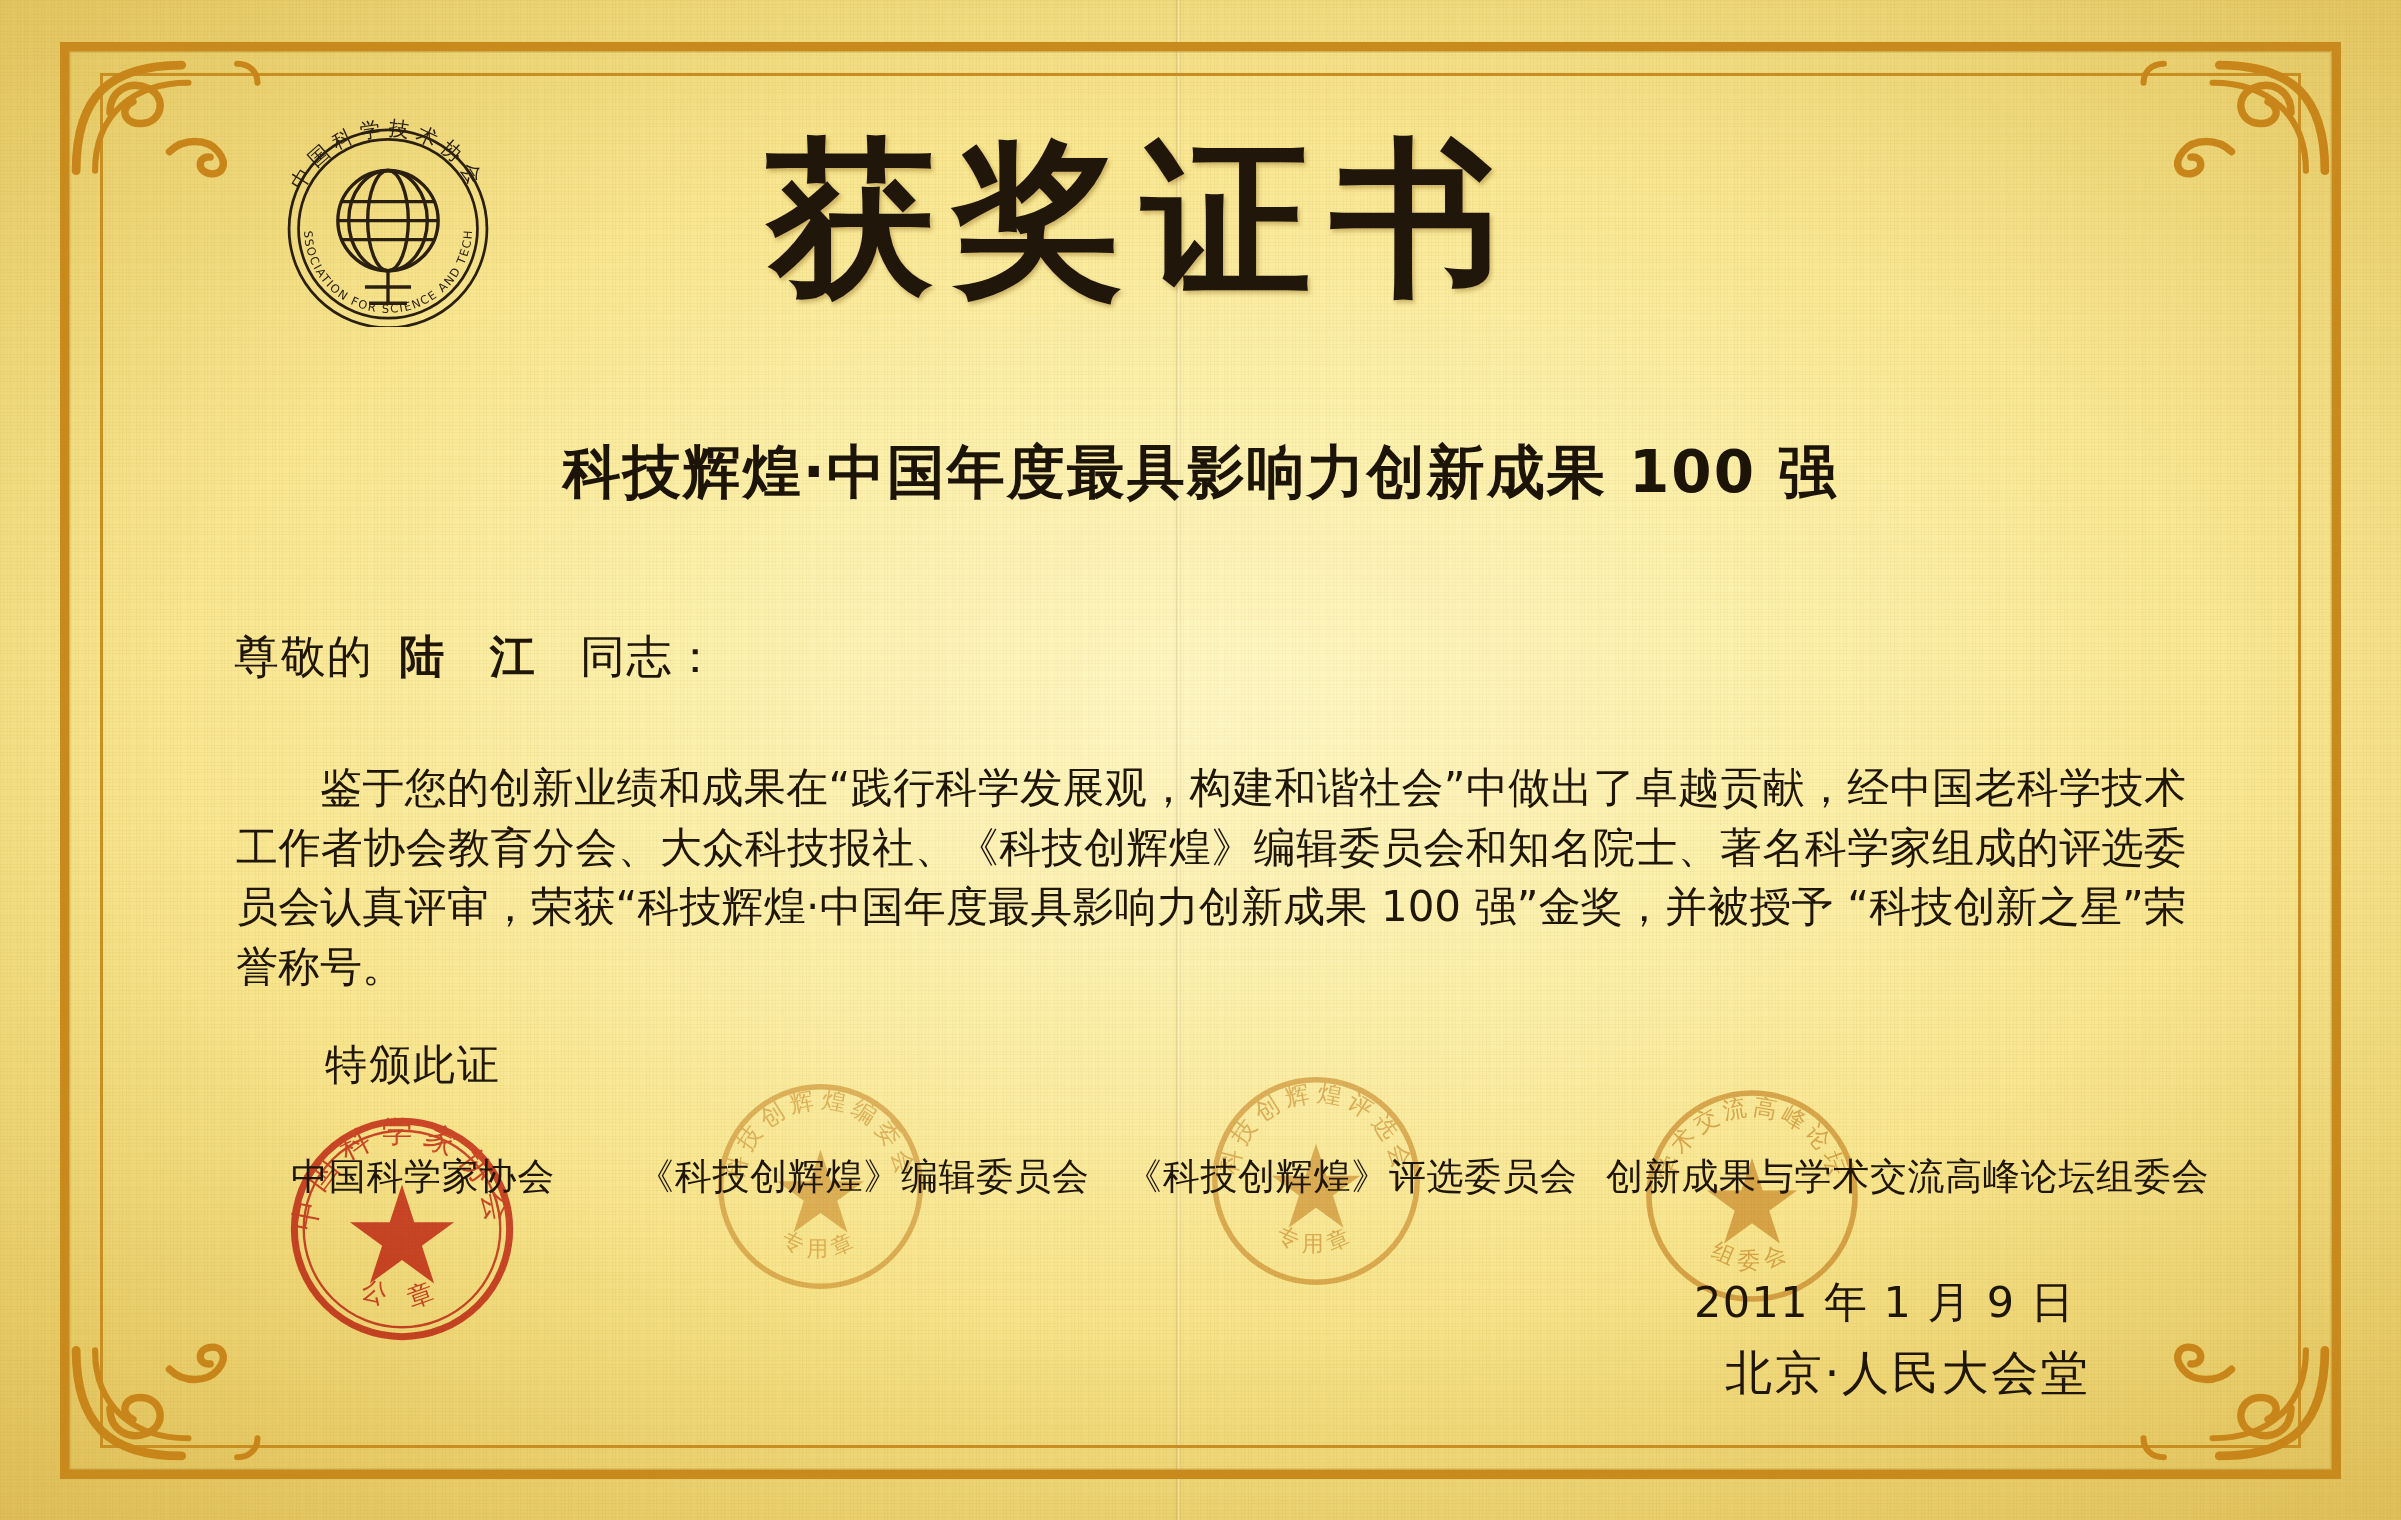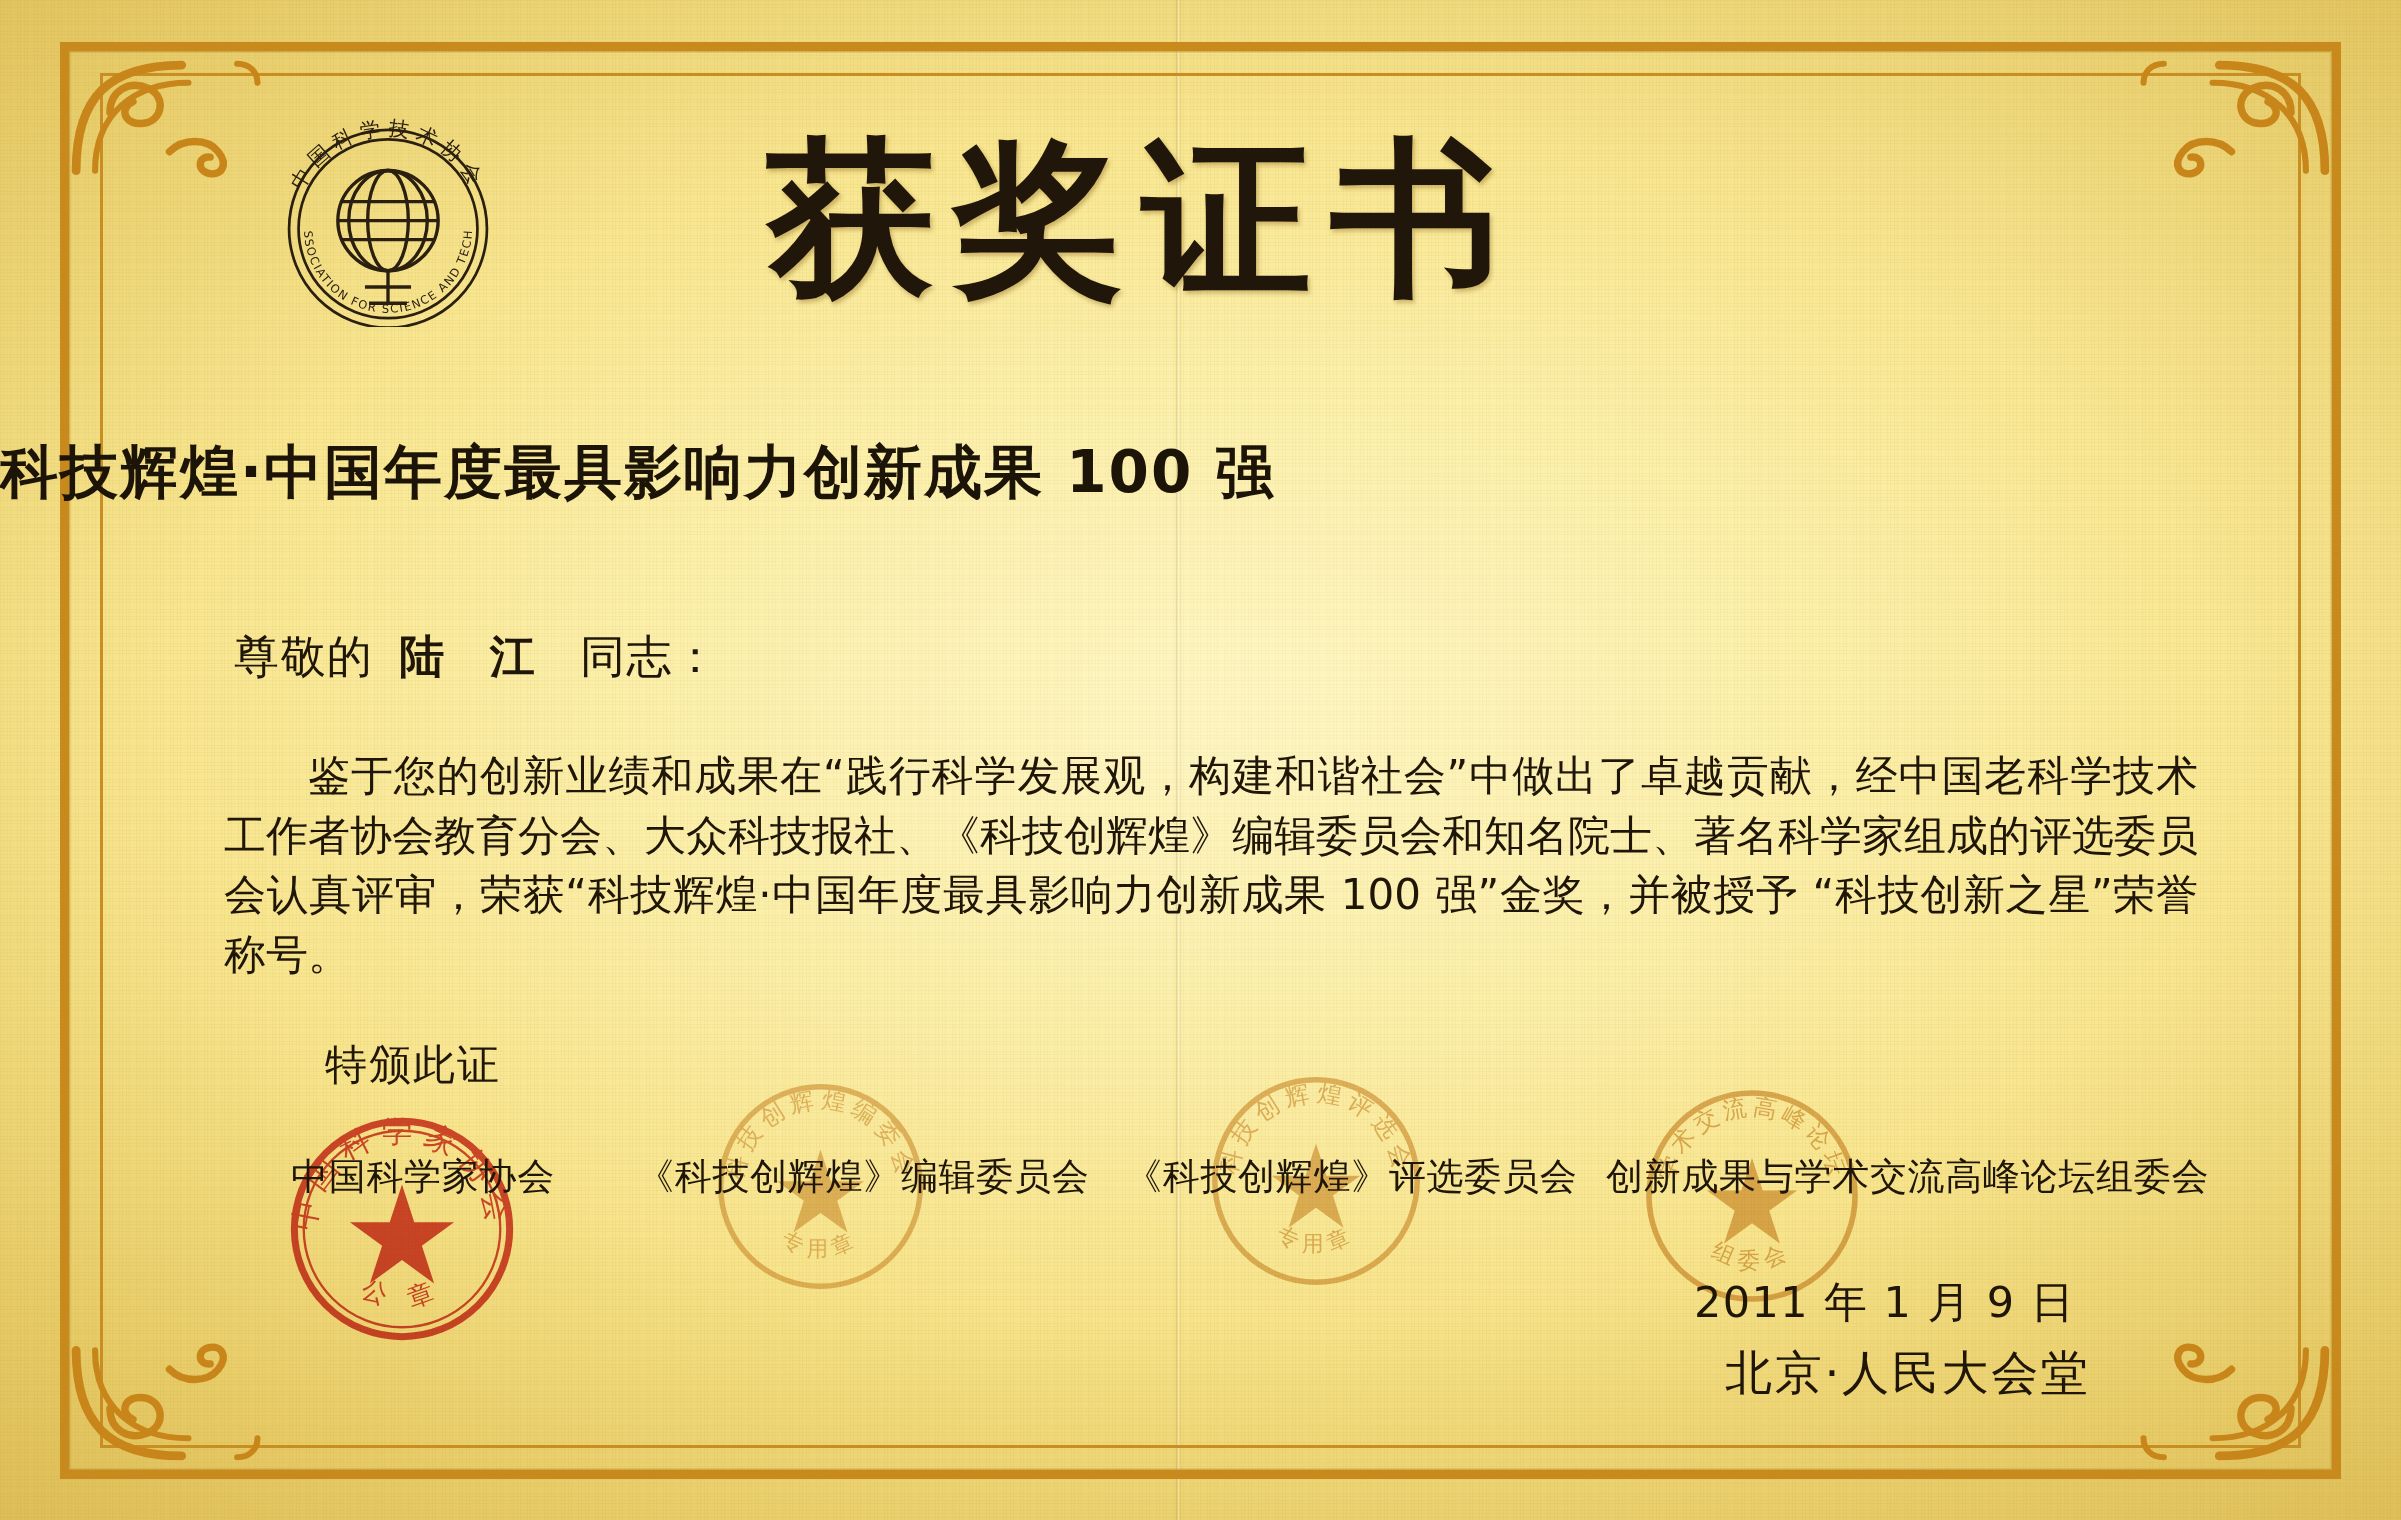--- a/index.html
+++ b/index.html
@@ -90,21 +90,21 @@
     line-height: 1.05;
     letter-spacing: 19px;
     color: #20160a;
     text-shadow: 2px 2.7px 4.1px rgba(120,80,10,0.35);
     white-space: nowrap;
   }
   .award-title {
     position: absolute;
     left: 0; right: 0;
     top: 434px;
-    text-align: left;
+    text-align: center;
     font-family: "DejaVu Sans", sans-serif;
     font-weight: 700;
     font-size: 58px;
     letter-spacing: 2px;
     color: #1d1408;
   }
   .salutation {
     position: absolute;
     left: 234px;
     top: 627px;
@@ -125,21 +125,21 @@
     left: 224px;
     right: 203px;
     top: 746px;
     font-family: "DejaVu Sans", sans-serif;
     font-size: 42px;
     line-height: 1.42;
     color: #1f1607;
     text-align: justify;
     text-justify: inter-character;
   }
-  .body-text p { margin: 0; text-indent: 2em; }
+  .body-text p { margin: 12px; text-indent: 2em; }
   .issue-note {
     position: absolute;
     left: 325px;
     top: 1037px;
     font-family: "DejaVu Sans", sans-serif;
     font-size: 42px;
     color: #1f1607;
     letter-spacing: 2px;
   }
 

